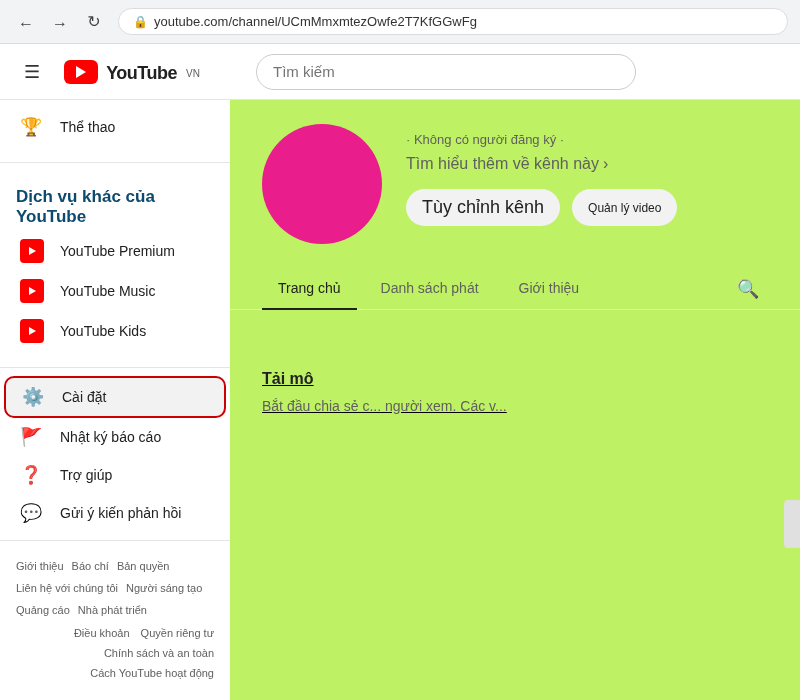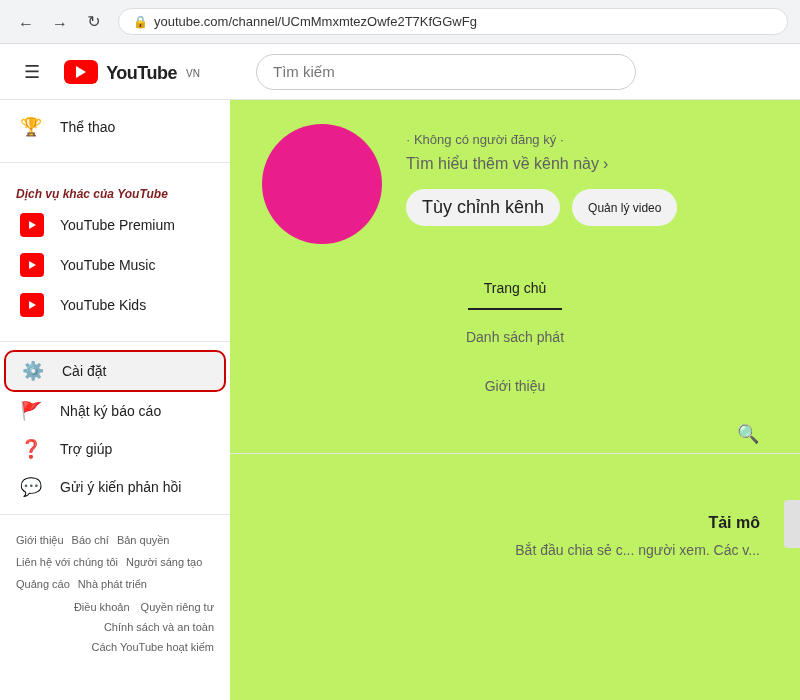--- a/index.html
+++ b/index.html
@@ -183,25 +183,24 @@
     .sidebar-label {
       font-size: 14px;
       color: #212121;
     }
     .sidebar-divider {
       height: 1px;
       background: #e5e5e5;
       margin: 8px 0;
     }
     .sidebar-section-title {
-      font-size: 12px;
+      font-size: 17px;
       font-weight: 600;
-      color: #7f1d1d;
+      color: #0c4a6e;
       padding: 8px 16px 4px 16px;
-      font-style: italic;
     }
 
     
     .yt-service-icon {
       width: 24px;
       height: 24px;
       border-radius: 4px;
       display: flex;
       align-items: center;
       justify-content: center;
@@ -311,21 +310,20 @@
       color: #212121;
     }
 
     
     .channel-tabs {
       display: flex;
       align-items: center;
       border-bottom: 1px solid #e5e5e5;
       padding: 0 32px;
       gap: 8px;
-      flex-direction: column;
     }
     .channel-tab {
       padding: 12px 16px;
       font-size: 14px;
       font-weight: 500;
       color: #606060;
       cursor: pointer;
       border-bottom: 2px solid transparent;
       margin-bottom: -1px;
     }
@@ -465,21 +463,21 @@
         <span class="footer-link">Liên hệ với chúng tôi</span>
         <span class="footer-link">Người sáng tạo</span>
         <span class="footer-link">Quảng cáo</span>
         <span class="footer-link">Nhà phát triển</span>
       </div>
       <div class="footer-extra">
         <span class="footer-link">Điều khoản</span>
         <span style="margin: 0 4px;">  </span>
         <span class="footer-link">Quyền riêng tư</span><br>
         <span class="footer-link">Chính sách và an toàn</span><br>
-        <span class="footer-link">Cách YouTube hoạt kiếm</span><br>
+        <span class="footer-link">Cách YouTube hoạt động</span><br>
         
       </div>
     </div>
   </div>
 
   <div class="main-content" style="position: relative;">
 
     <div class="channel-header">
       <div class="channel-info-row">
         <div class="channel-avatar"></div>
@@ -499,19 +497,19 @@
 
     <div class="channel-tabs">
       <div class="channel-tab active">Trang chủ</div>
       <div class="channel-tab">Danh sách phát</div>
       <div class="channel-tab">Giới thiệu</div>
       <div class="tab-search">🔍</div>
     </div>
 
     <div class="right-panel-hint"></div>
 
-    <div class="tai-mo-section" style="text-align: right; padding-right: 40px; padding-top: 60px;">
+    <div class="tai-mo-section" style="text-align: left; padding-right: 40px; padding-top: 60px; text-decoration: underline;">
       <div class="tai-mo-title">Tải mô</div>
       <div class="tai-mo-desc">Bắt đầu chia sẻ c... người xem. Các v...</div>
     </div>
 
   </div>
 </div>
 
 </body></html>

